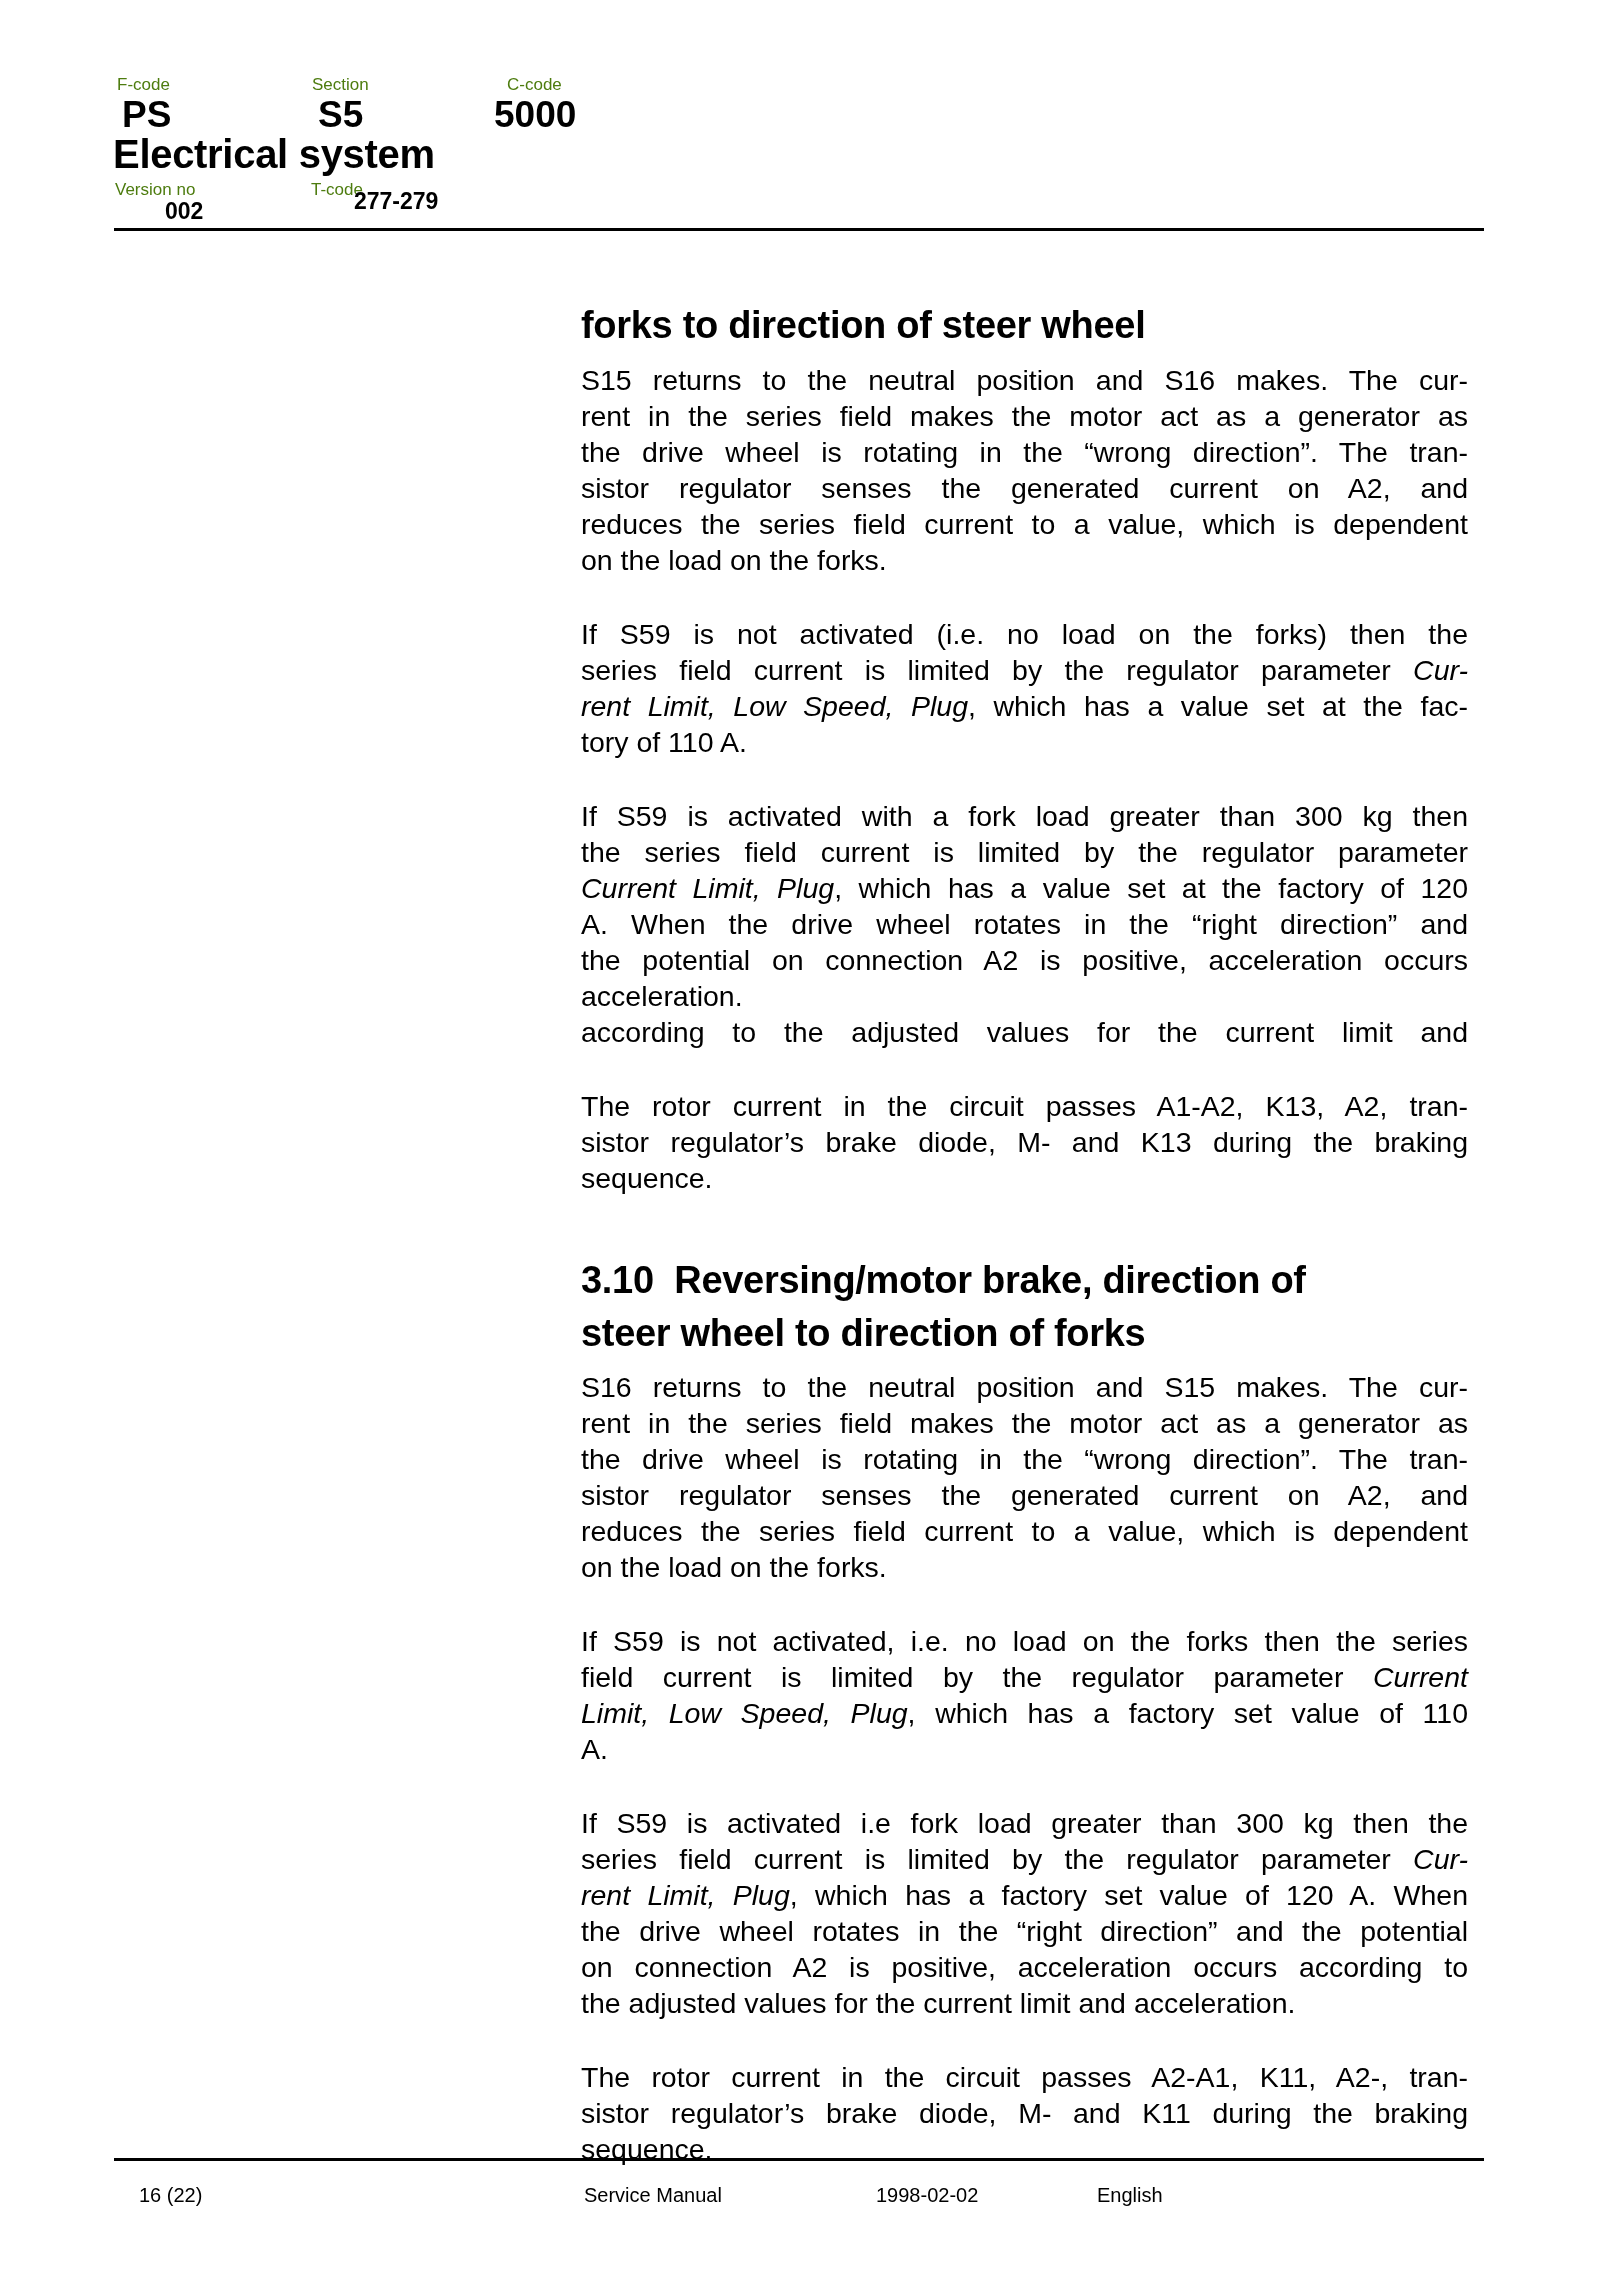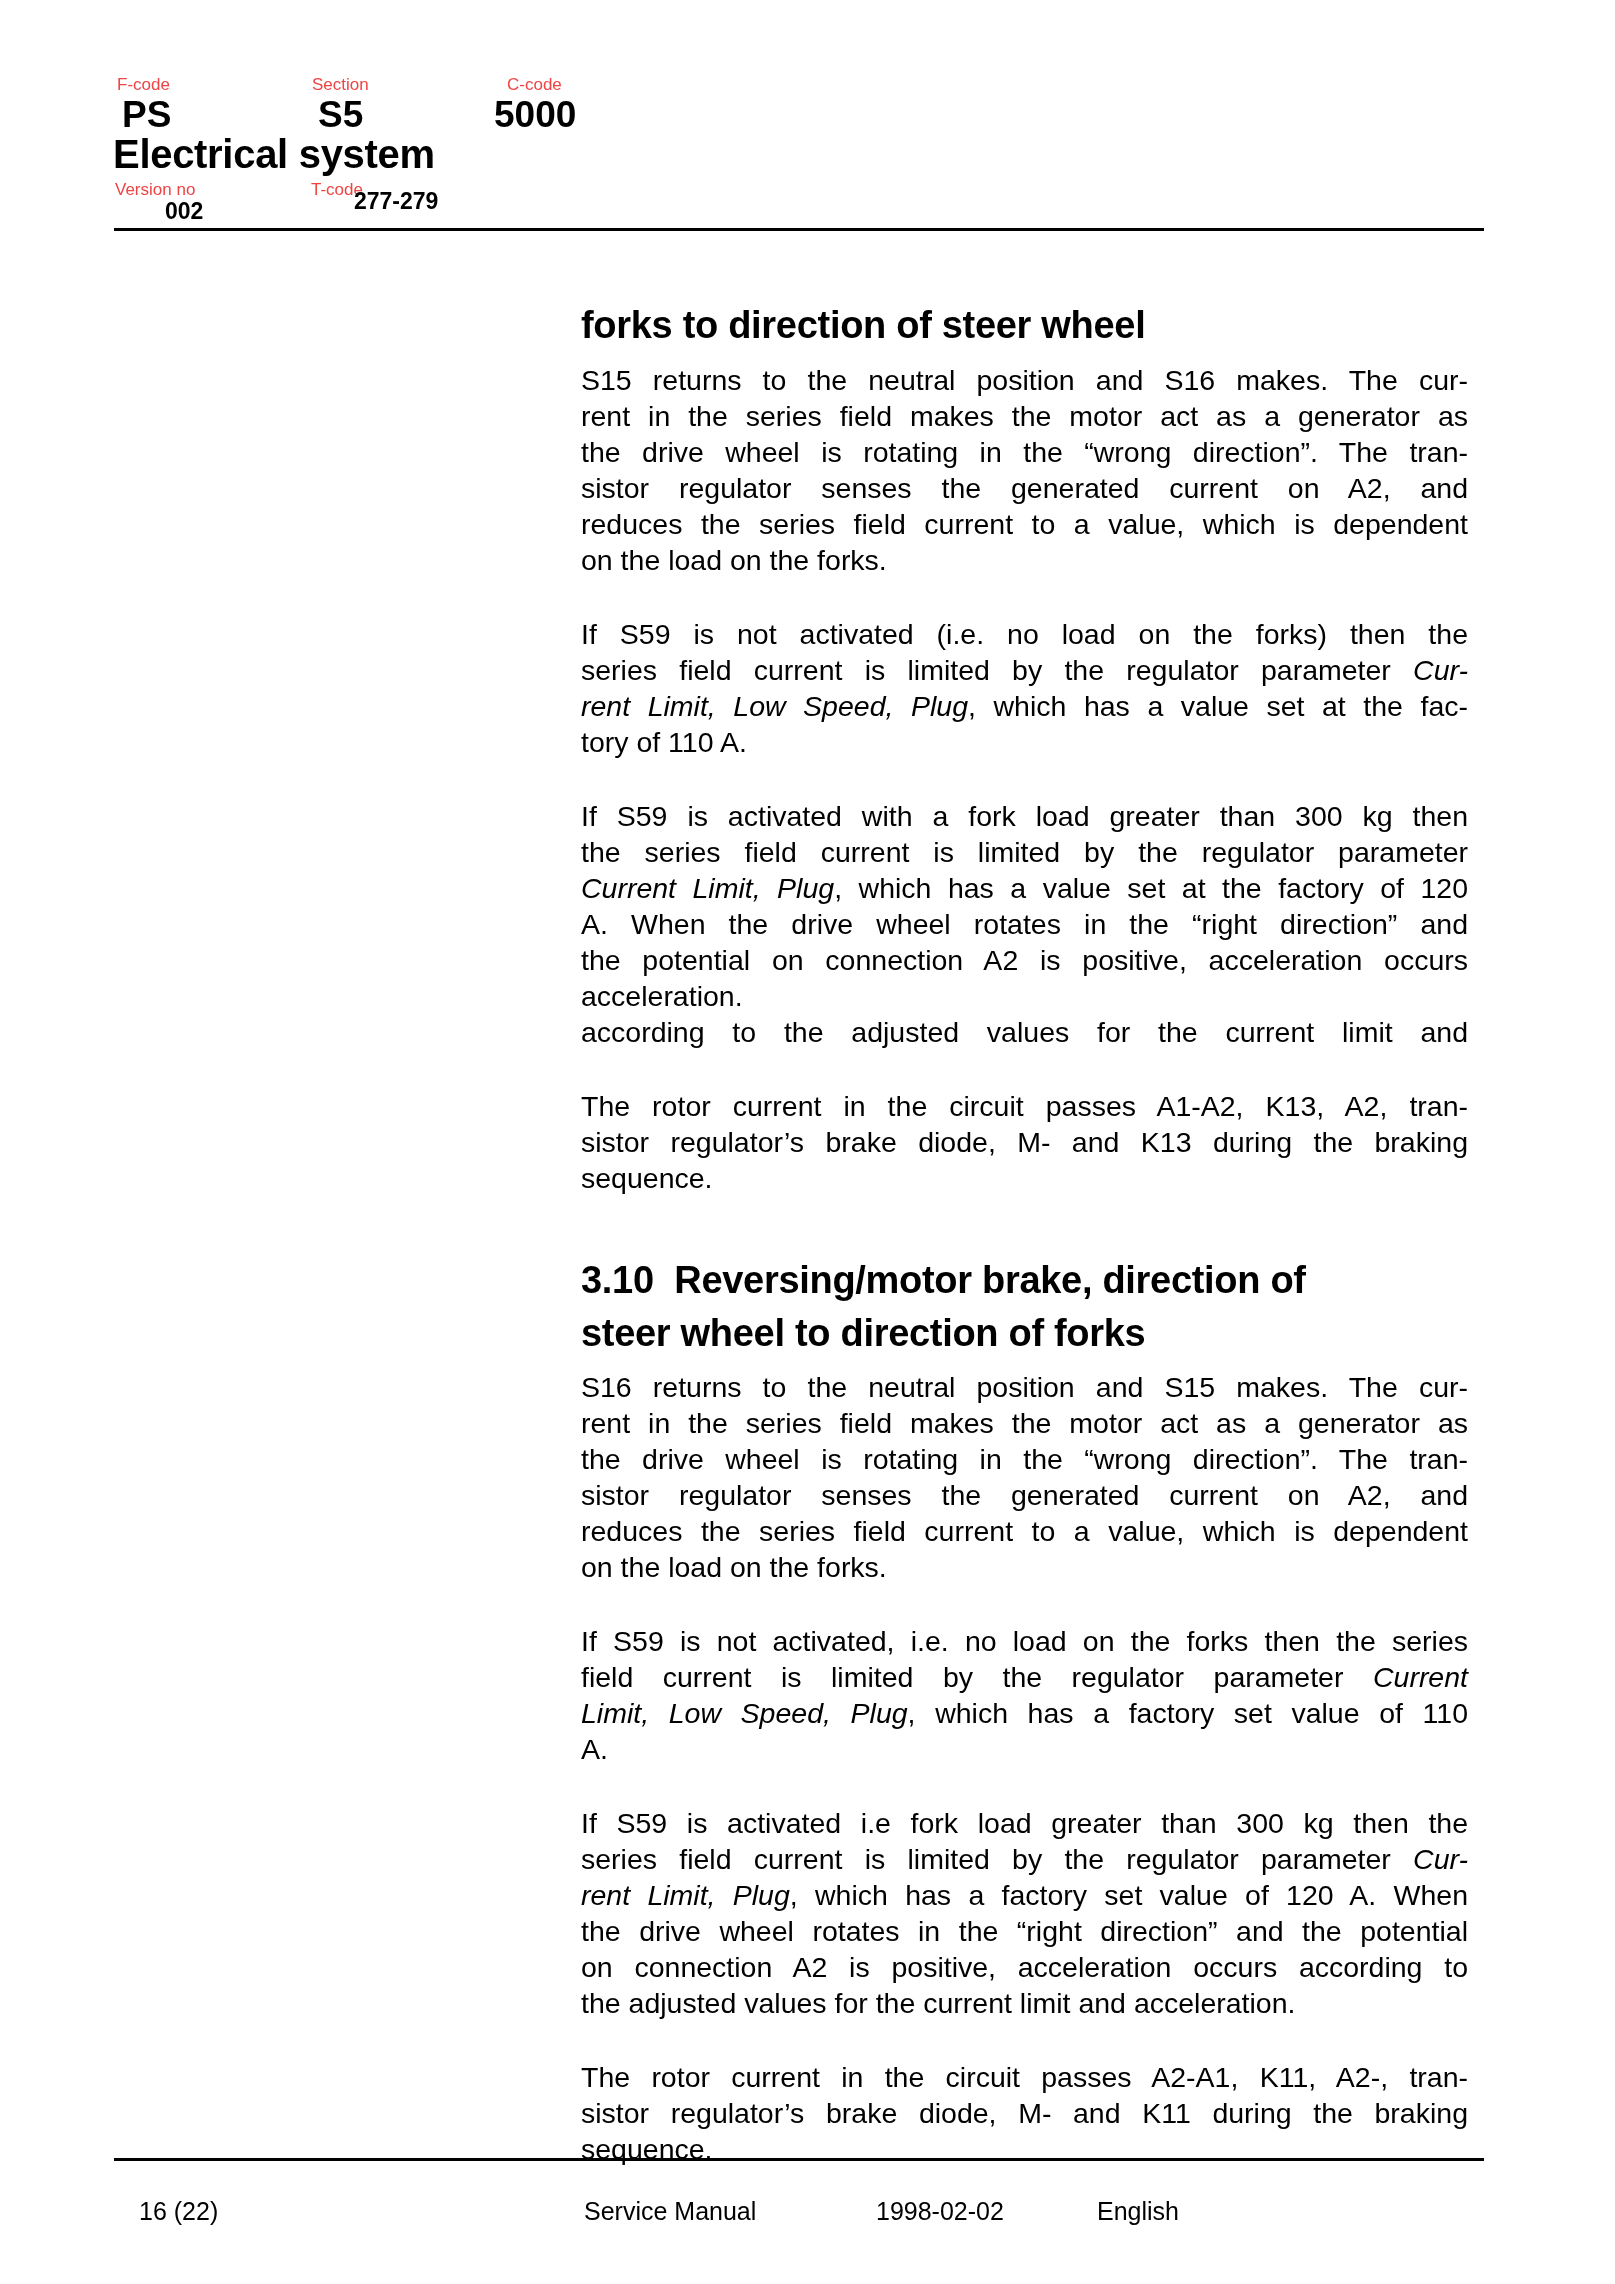--- a/index.html
+++ b/index.html
@@ -15,21 +15,21 @@
     color: #000000;
     font-family: "Liberation Sans", "DejaVu Sans", sans-serif;
     overflow: hidden;
   }
   .abs { position: absolute; white-space: nowrap; }
 
   
   .hdr-label {
     font-size: 17px;
     line-height: 18.3px;
-    color: #ef4444;
+    color: #4d7c0f;
   }
   .hdr-value-lg {
     font-size: 37px;
     line-height: 39px;
     font-weight: 700;
   }
   .hdr-value-sm {
     font-size: 23px;
     line-height: 26px;
     font-weight: 700;
@@ -73,23 +73,22 @@
     font-size: 28.5px;
     line-height: 36px;
     text-align: justify;
     text-align-last: justify;
   }
   .bline.last { text-align-last: left; }
   .it { font-style: italic; }
 
   
   .ftr-text {
-    font-size: 25px;
+    font-size: 20px;
     line-height: 28px;
-    margin-top: 16px;
   }
 </style>
 </head>
 <body>
 
 <div class="page">
 
   <div class="abs hdr-label" style="left:117px; top:76px">F-code</div>
   <div class="abs hdr-label" style="left:312px; top:76px">Section</div>
   <div class="abs hdr-label" style="left:507px; top:76px">C-code</div>

